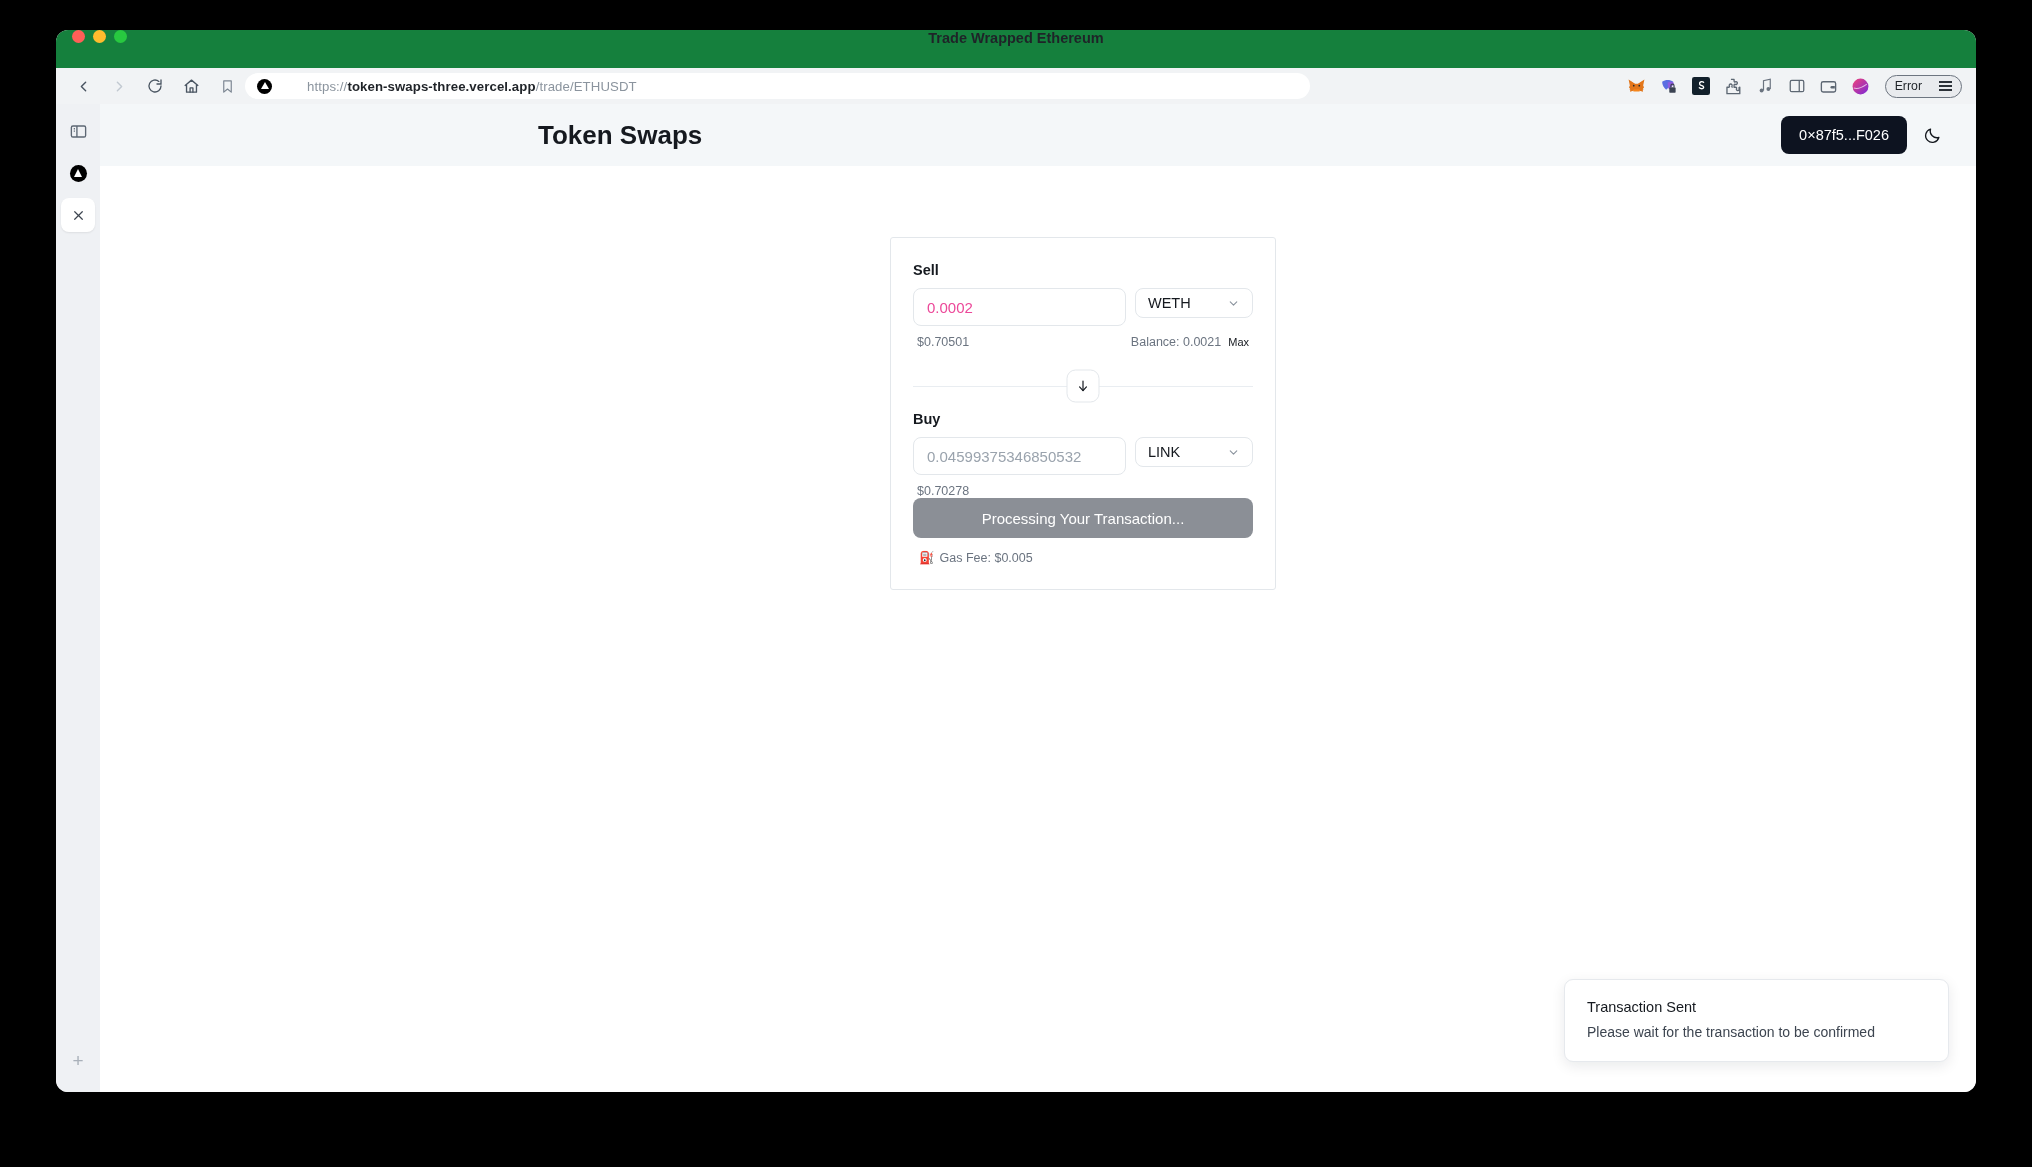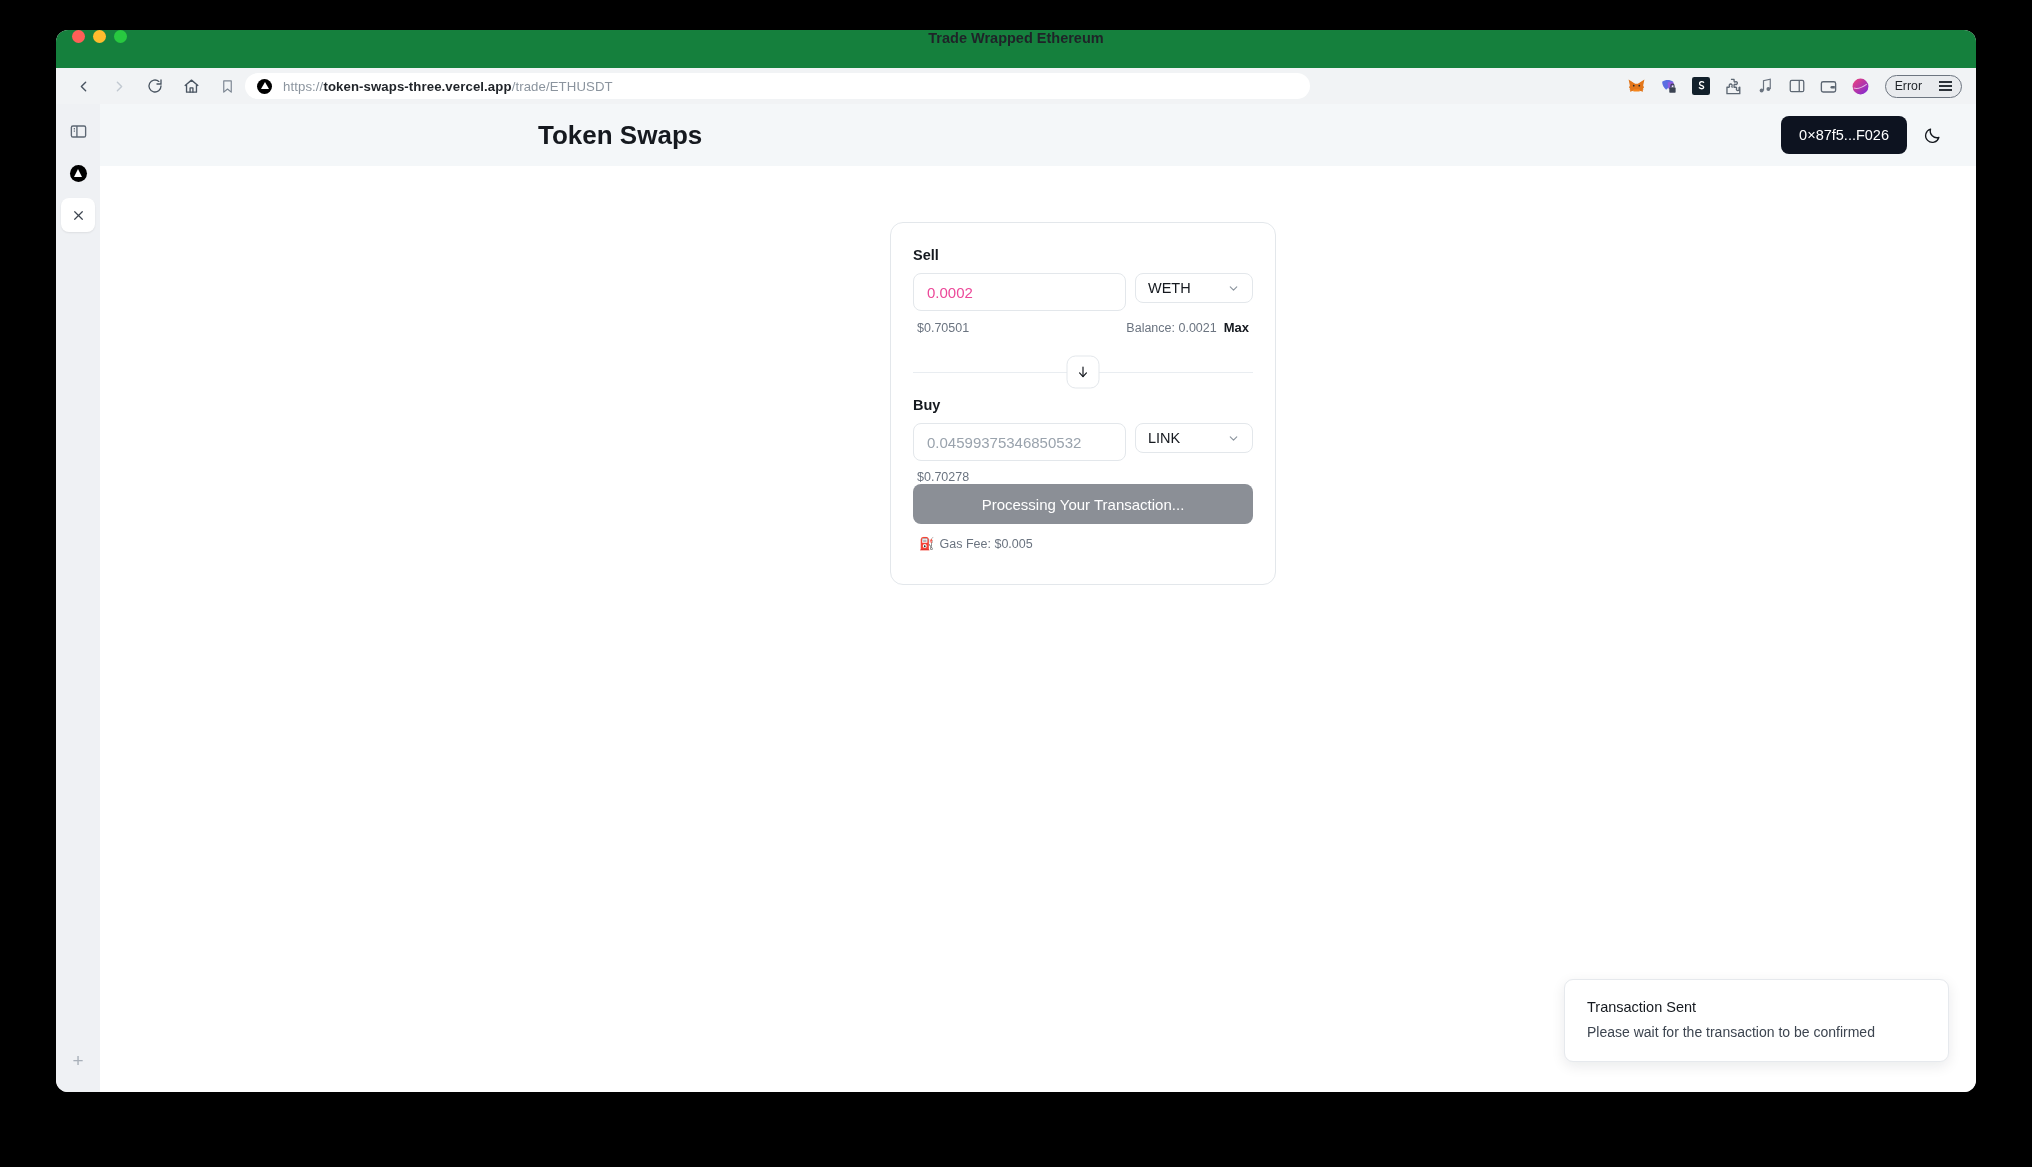--- a/index.html
+++ b/index.html
@@ -91,20 +91,21 @@
     border-left: 4.2px solid transparent;
     border-right: 4.2px solid transparent;
     border-bottom: 7.2px solid #fff;
     margin-bottom: 1px;
   }
   #url-text {
     font-size: 13.2px;
     color: #8b949e;
     white-space: nowrap;
     letter-spacing: .1px;
+    margin-left: 24px;
   }
   #url-text b { color: #1f2328; font-weight: bold; }
 
   #ext-icons { display: flex; align-items: center; gap: 12px; }
   .ext { width: 20px; height: 20px; display: flex; align-items: center; justify-content: center; }
   #error-pill {
     display: flex; align-items: center; gap: 17px;
     border: 1.3px solid #6d7580;
     border-radius: 13px;
     height: 23px;
@@ -185,26 +186,26 @@
   #theme-toggle { color: #15191f; display: flex; }
 
   #content {
     flex: 1 1 auto;
     position: relative;
   }
 
   
   #swap-card {
     position: absolute;
-    left: 790px; top: 56px;
+    left: 790px; top: 71px;
     width: 386px;
     background: #fff;
     border: 1px solid #e3e7eb;
-    border-radius: 13px;
-    padding: 24px 22px 33px;
+    border-radius: 3px;
+    padding: 24px 22px 24px;
   }
   .field-label {
     font-size: 14.5px; font-weight: bold;
     color: #15191f;
     margin-bottom: 10px;
   }
   .row { display: flex; gap: 9px; }
   .amt-input {
     flex: 1 1 auto;
     height: 38px;
@@ -236,21 +237,21 @@
 
   .meta-row {
     display: flex; align-items: baseline;
     margin-top: 9px;
     font-size: 12.5px;
     color: #6b7480;
     padding: 0 4px;
   }
   .meta-left { }
   .meta-right { margin-left: auto; display: flex; align-items: baseline; gap: 7px; }
-  .meta-max { color: #15191f; font-weight: bold; font-size: 13px; }
+  .meta-max { color: #15191f; font-weight: normal; font-size: 11px; }
 
   #divider-wrap {
     position: relative;
     height: 46px;
     margin: 14px 0 2px;
     display: flex; align-items: center;
   }
   #divider-line { flex: 1 1 auto; height: 1px; background: #e9edf1; }
   #swap-arrow-btn {
     position: absolute;

